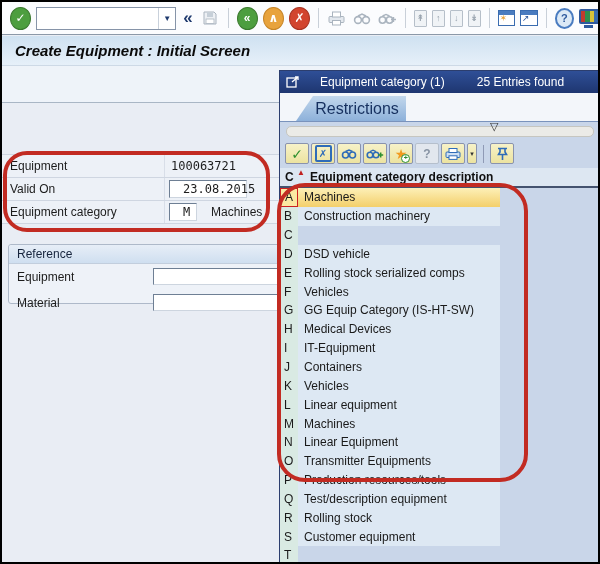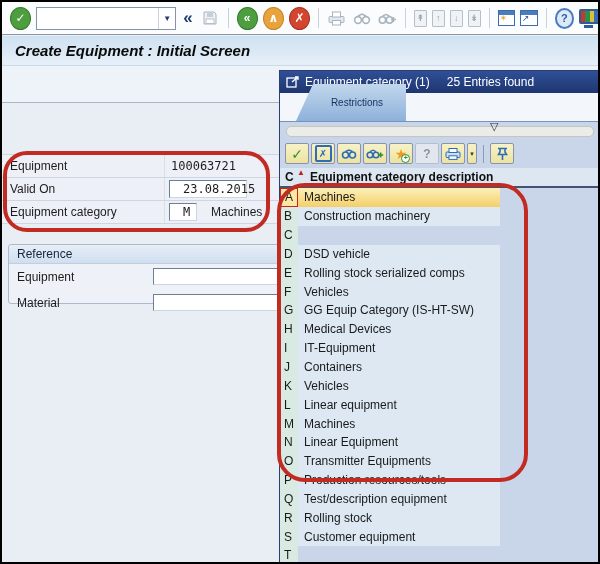--- a/index.html
+++ b/index.html
@@ -53,26 +53,26 @@
     display:flex;align-items:center;padding-left:8px;font-size:12px;color:#16243c;border-radius:3px 3px 0 0;}
   .group .grow{position:relative;height:26px;display:flex;align-items:center;font-size:12px;color:#1c1c1c;}
   .group .grow .lbl{padding-left:8px;}
   .group .grow .ginput{position:absolute;left:144px;top:4px;width:132px;height:17px;box-sizing:border-box;
     background:#fff;border:1px solid;border-color:#6e7f94 #cdd5df #cdd5df #6e7f94;font-size:12px;padding:0 3px;
     font-family:"Liberation Sans",sans-serif;outline:none;}
   
   .popup{position:absolute;left:277px;top:68px;width:321px;height:496px;background:#c9d6e9;
     border:1px solid #2c3e6e;box-sizing:border-box;z-index:10;overflow:hidden;}
   .ptitle{height:22px;background:linear-gradient(#2f4f97,#1e3670);display:flex;align-items:center;
-    color:#fff;font-size:12px;padding:0 6px;gap:5px;}
+    color:#fff;font-size:12px;padding:0 6px;gap:20px;}
   .ptitle .entries{margin-left:12px;}
   .tabstrip{position:absolute;left:0;top:22px;width:100%;height:28px;background:#f3f6fa;border-bottom:1px solid #7a93bc;}
-  .tab{position:absolute;left:16px;bottom:0;width:110px;height:37px;
+  .tab{position:absolute;left:16px;bottom:0;width:110px;height:25px;
     clip-path:polygon(17px 0,100% 0,100% 100%,0 100%);
-    background:linear-gradient(#c2d7ec,#8db1da);color:#16305f;font-size:10px;
+    background:linear-gradient(#c2d7ec,#8db1da);color:#16305f;font-size:16px;
     display:flex;align-items:center;justify-content:center;padding-left:12px;box-sizing:border-box;cursor:pointer;}
   .filterbar{position:absolute;left:6px;top:55px;width:308px;height:11px;background:#ebebe7;
     border:1px solid #c6c6c0;border-radius:5px;box-sizing:border-box;}
   .filtertri{position:absolute;left:210px;top:50px;font-size:11px;color:#333;cursor:pointer;line-height:1;}
   .ptoolbar{position:absolute;left:5px;top:72px;display:flex;align-items:center;gap:2px;}
   .pbtn{width:24px;height:21px;background:linear-gradient(#f7f2c8,#ece3a0);border:1px solid #8a93ad;
     border-radius:2px;display:flex;align-items:center;justify-content:center;cursor:pointer;box-sizing:border-box;}
   .pbtn.mini{width:10px;font-size:7px;color:#333;}
   .pbtn.disabled{background:#e2e7ee;border-color:#b5bfcc;cursor:default;}
   .psep{width:1px;height:18px;background:#8f9ab5;margin:0 4px;}

